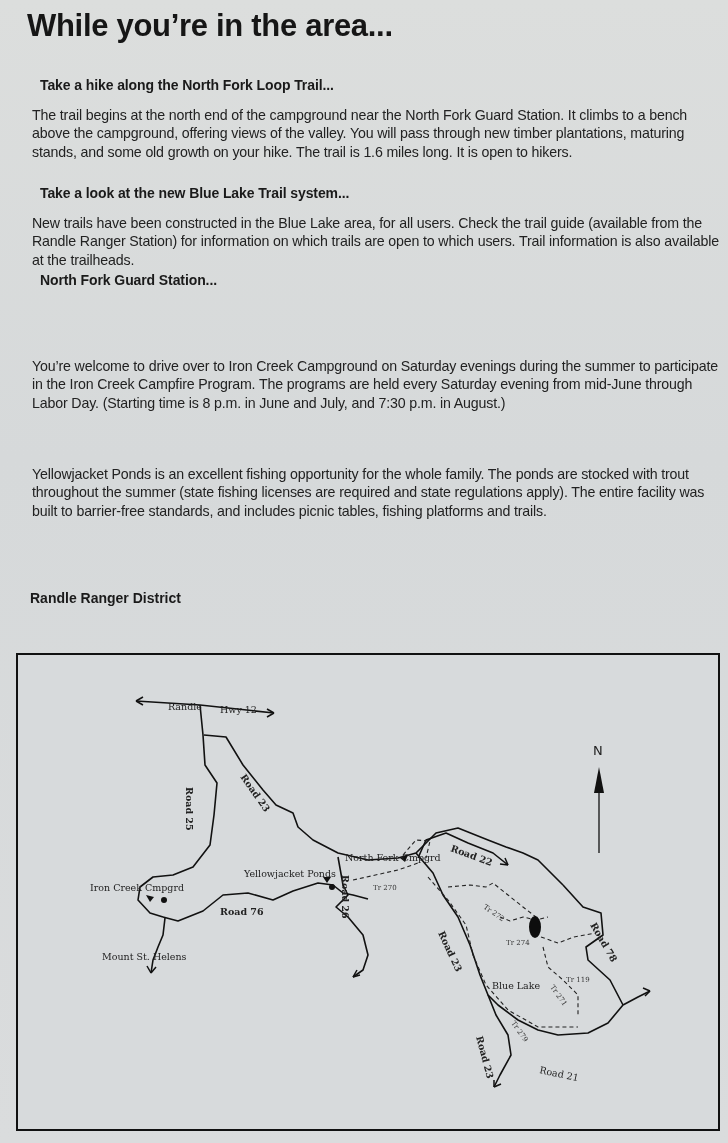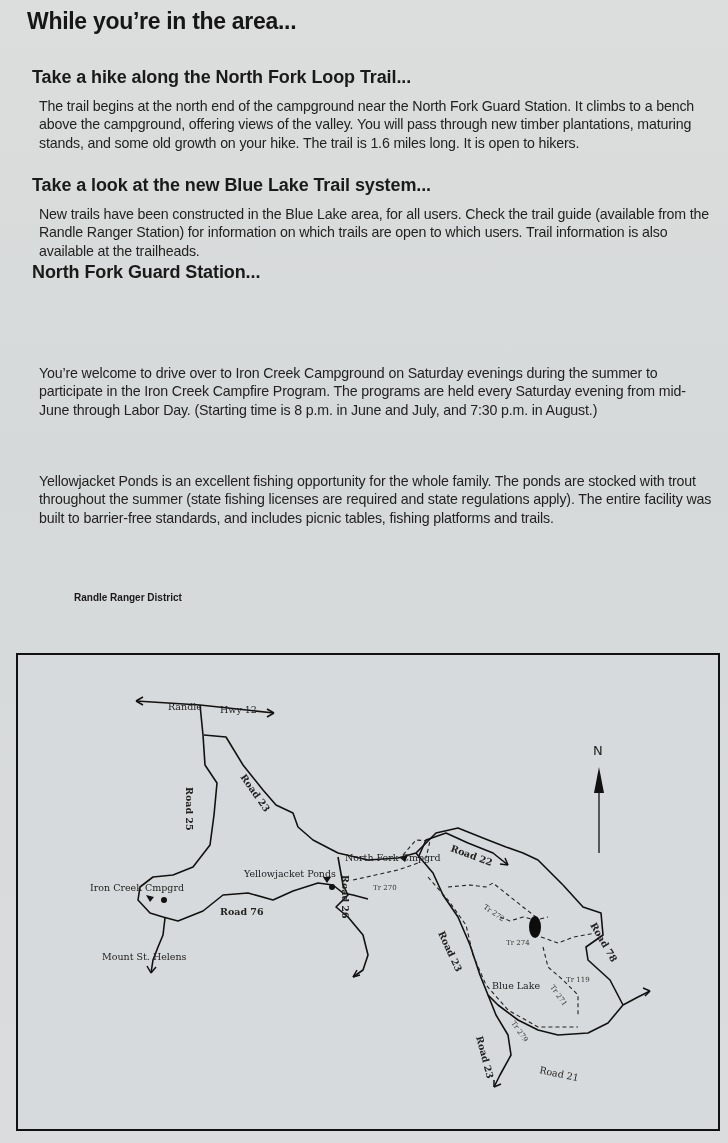--- a/index.html
+++ b/index.html
@@ -9,34 +9,34 @@
     font-family: "Liberation Sans", sans-serif;
     color: #1a1a1a;
     position: relative;
   }
   .sign {
     position: absolute; left: 0; top: 0; width: 728px; height: 1143px;
     background: linear-gradient(180deg, #dcdedd 0%, #d6d9da 40%, #dadcdd 100%);
   }
   .title {
     position: absolute; left: 27px; top: 8px;
-    font-size: 23px; font-weight: bold; letter-spacing: -0.3px;
+    font-size: 31px; font-weight: bold; letter-spacing: -0.3px;
     color: #161616;
   }
   .section { position: absolute; left: 28px; width: 696px; }
   .section h3 {
-    margin: 4px; font-size: 18px; font-weight: bold; line-height: 18px;
+    margin: 12px; font-size: 14px; font-weight: bold; line-height: 18px;
     color: #1a1a1a; letter-spacing: -0.1px;
   }
   .section p {
-    margin: 11px; font-size: 14.2px; line-height: 18.3px;
+    margin: 4px; font-size: 14.2px; line-height: 18.3px;
     color: #222; letter-spacing: -0.15px;
   }
   .district { position: absolute; left: 30px; top: 589px; }
-  .district .l1 { font-size: 10px; font-weight: bold; line-height: 18px; margin-left: 44px; }
+  .district .l1 { font-size: 14px; font-weight: bold; line-height: 18px; }
   .district .l2 { font-size: 14px; line-height: 18px; }
   .map {
     position: absolute; left: 16px; top: 653px; width: 700px; height: 474px;
     border: 2px solid #111; background: #d7dadc;
   }
   .map svg { position: absolute; left: 0; top: 0; }
   .lbl { font-family: "DejaVu Serif", serif; font-size: 9.5px; fill: #222; }
   .lbl-b { font-family: "DejaVu Serif", serif; font-size: 9.5px; fill: #222; font-weight: bold; }
   .tr { font-family: "DejaVu Serif", serif; font-size: 7px; fill: #333; }
   .road { fill: none; stroke: #111; stroke-width: 1.6; stroke-linejoin: round; }

